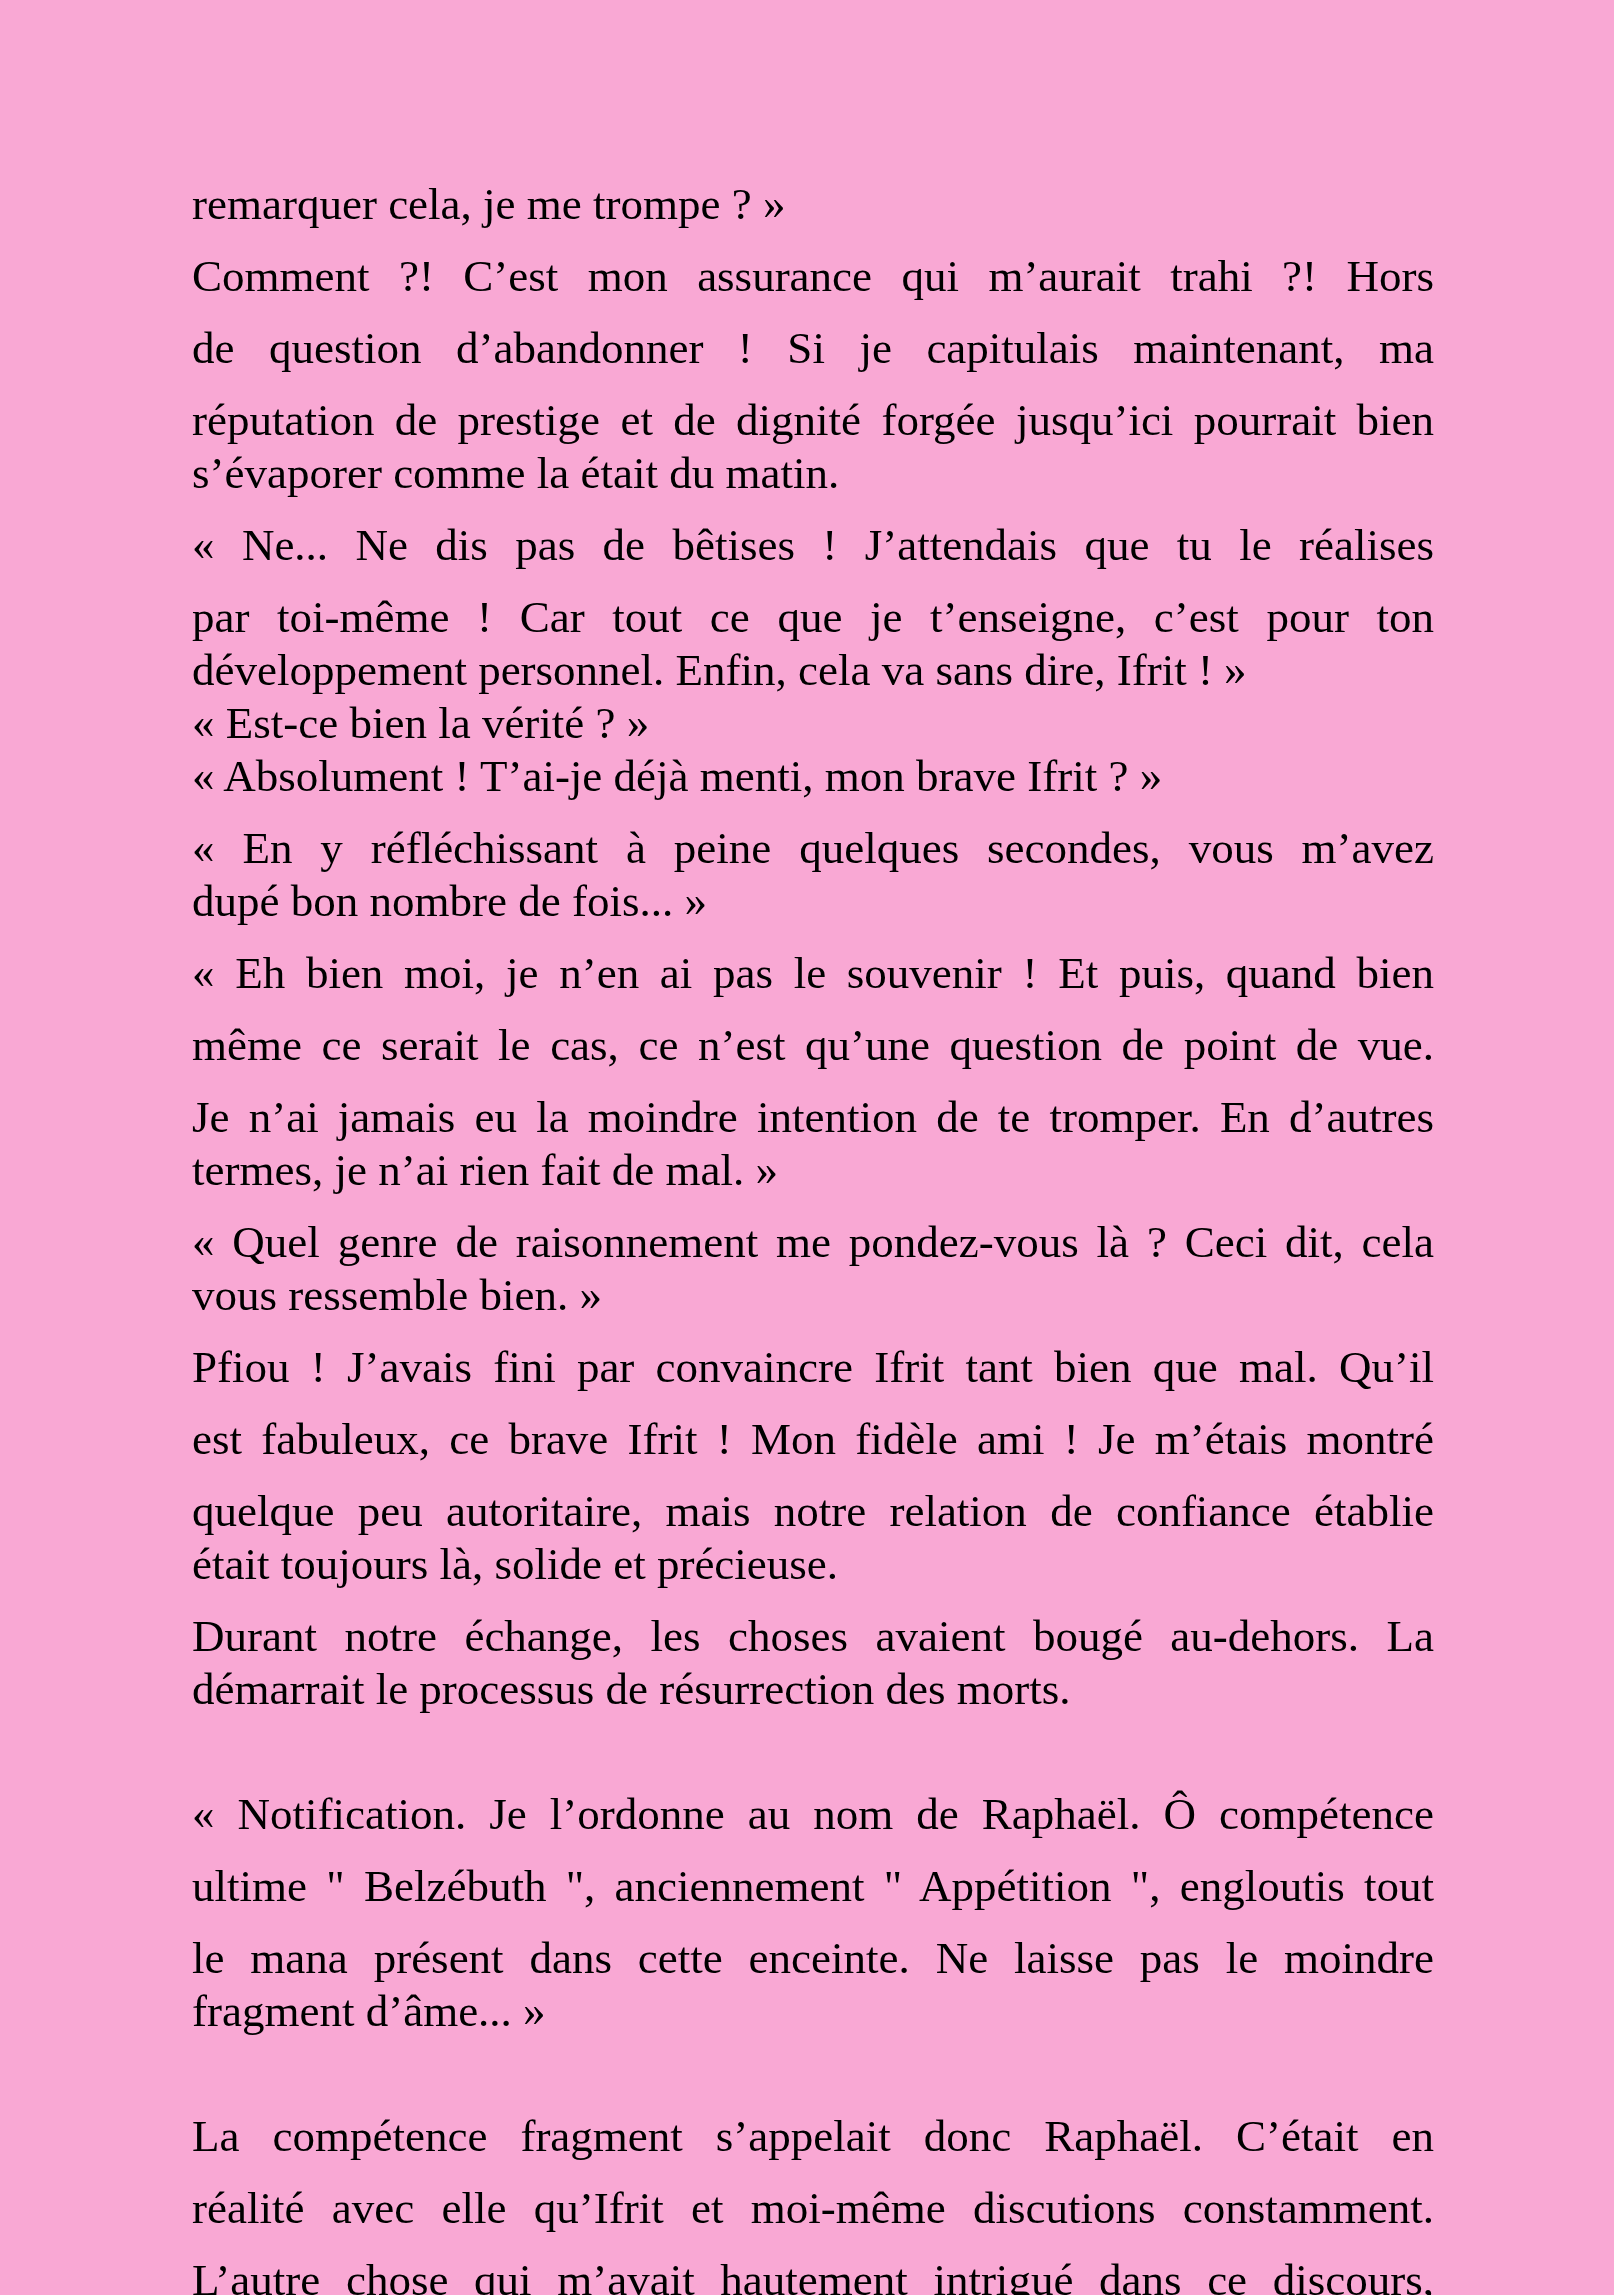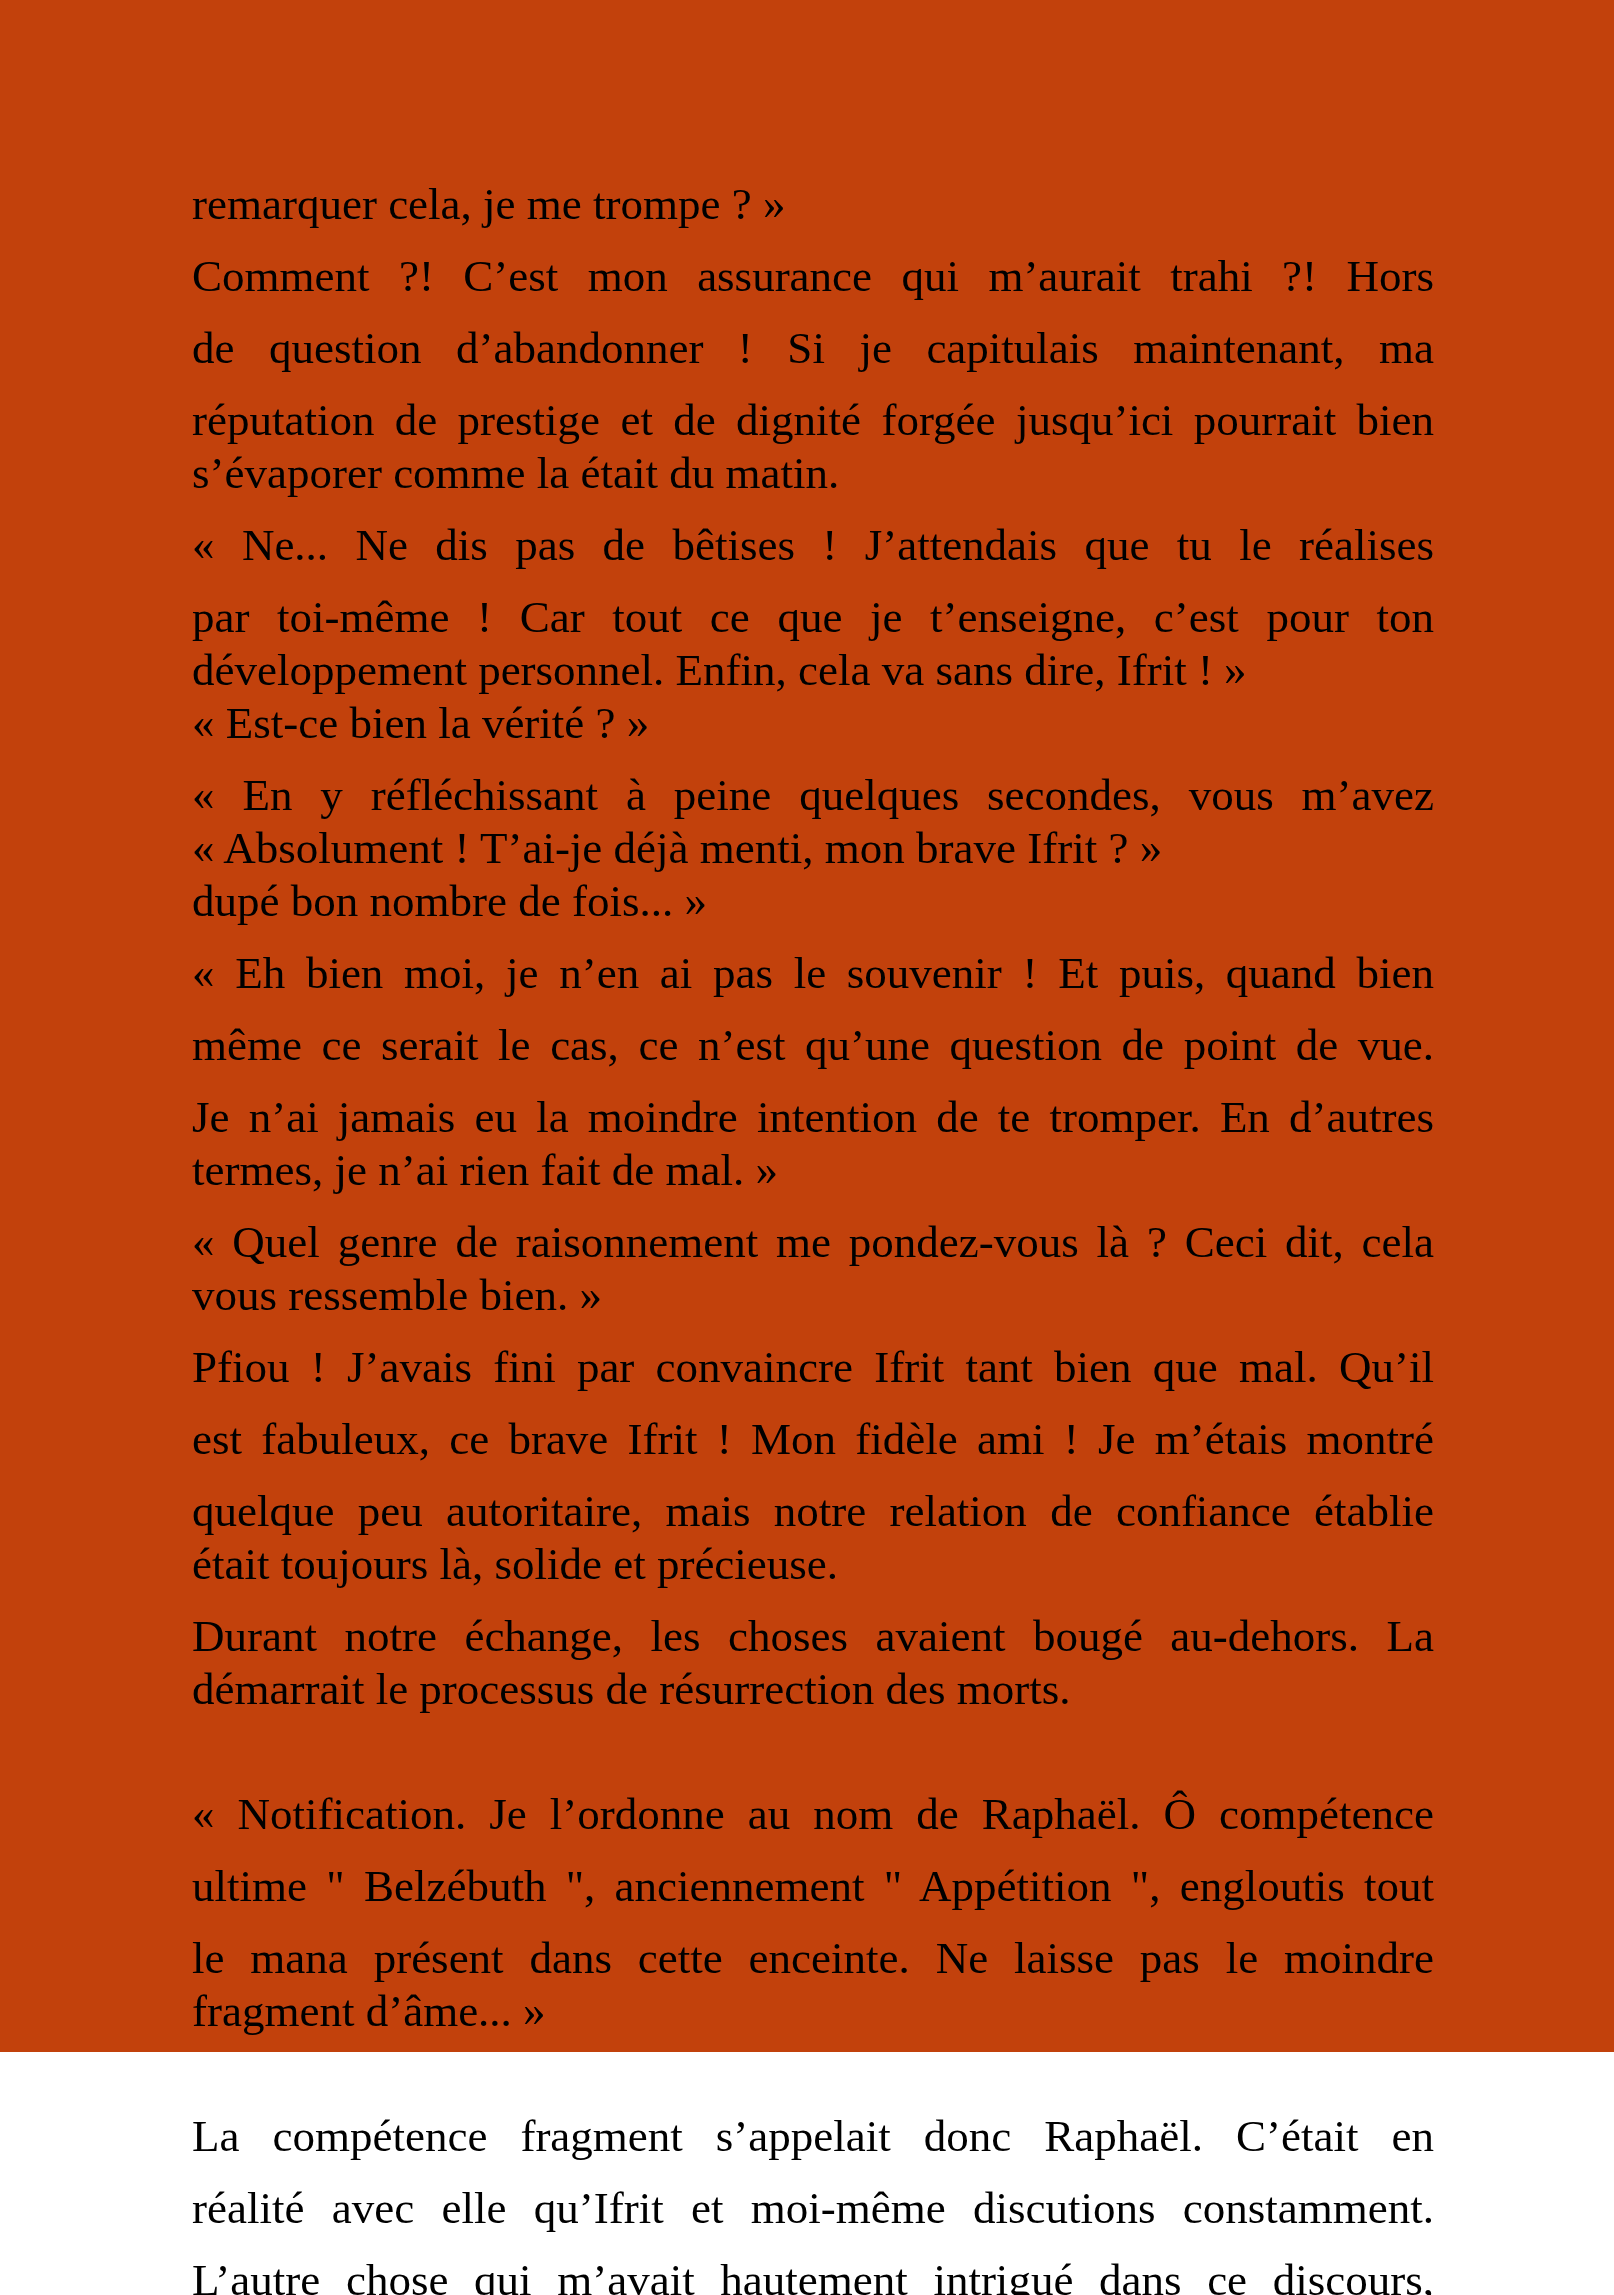--- a/index.html
+++ b/index.html
@@ -11,22 +11,22 @@
     width: 1614px;
     height: 2295px;
     position: relative;
     overflow: hidden;
   }
   .page {
     position: absolute;
     left: 0;
     top: 0;
     width: 1614px;
-    height: 2052px;
-    background: #c2410c;
+    height: 2295px;
+    background: #f9a8d4;
   }
   .page-text {
     position: absolute;
     left: 192px;
     top: 178px;
     width: 1242px;
     font-family: "Liberation Serif", "DejaVu Serif", serif;
     font-size: 45px;
     line-height: 53px;
     color: #000000;
@@ -53,22 +53,22 @@
   <div class="page-text">
       <div class="line">remarquer cela, je me trompe ? »</div>
       <div class="line j">Comment ?! C’est mon assurance qui m’aurait trahi ?! Hors</div>
       <div class="line j">de question d’abandonner ! Si je capitulais maintenant, ma</div>
       <div class="line j">réputation de prestige et de dignité forgée jusqu’ici pourrait bien</div>
       <div class="line">s’évaporer comme la était du matin.</div>
       <div class="line j">« Ne... Ne dis pas de bêtises ! J’attendais que tu le réalises</div>
       <div class="line j">par toi-même ! Car tout ce que je t’enseigne, c’est pour ton</div>
       <div class="line">développement personnel. Enfin, cela va sans dire, Ifrit ! »</div>
       <div class="line">« Est-ce bien la vérité ? »</div>
+      <div class="line">« Absolument ! T’ai-je déjà menti, mon brave Ifrit ? »</div>
       <div class="line j">« En y réfléchissant à peine quelques secondes, vous m’avez</div>
-      <div class="line">« Absolument ! T’ai-je déjà menti, mon brave Ifrit ? »</div>
       <div class="line">dupé bon nombre de fois... »</div>
       <div class="line j">« Eh bien moi, je n’en ai pas le souvenir ! Et puis, quand bien</div>
       <div class="line j">même ce serait le cas, ce n’est qu’une question de point de vue.</div>
       <div class="line j">Je n’ai jamais eu la moindre intention de te tromper. En d’autres</div>
       <div class="line">termes, je n’ai rien fait de mal. »</div>
       <div class="line j">« Quel genre de raisonnement me pondez-vous là ? Ceci dit, cela</div>
       <div class="line">vous ressemble bien. »</div>
       <div class="line j">Pfiou ! J’avais fini par convaincre Ifrit tant bien que mal. Qu’il</div>
       <div class="line j">est fabuleux, ce brave Ifrit ! Mon fidèle ami ! Je m’étais montré</div>
       <div class="line j">quelque peu autoritaire, mais notre relation de confiance établie</div>

